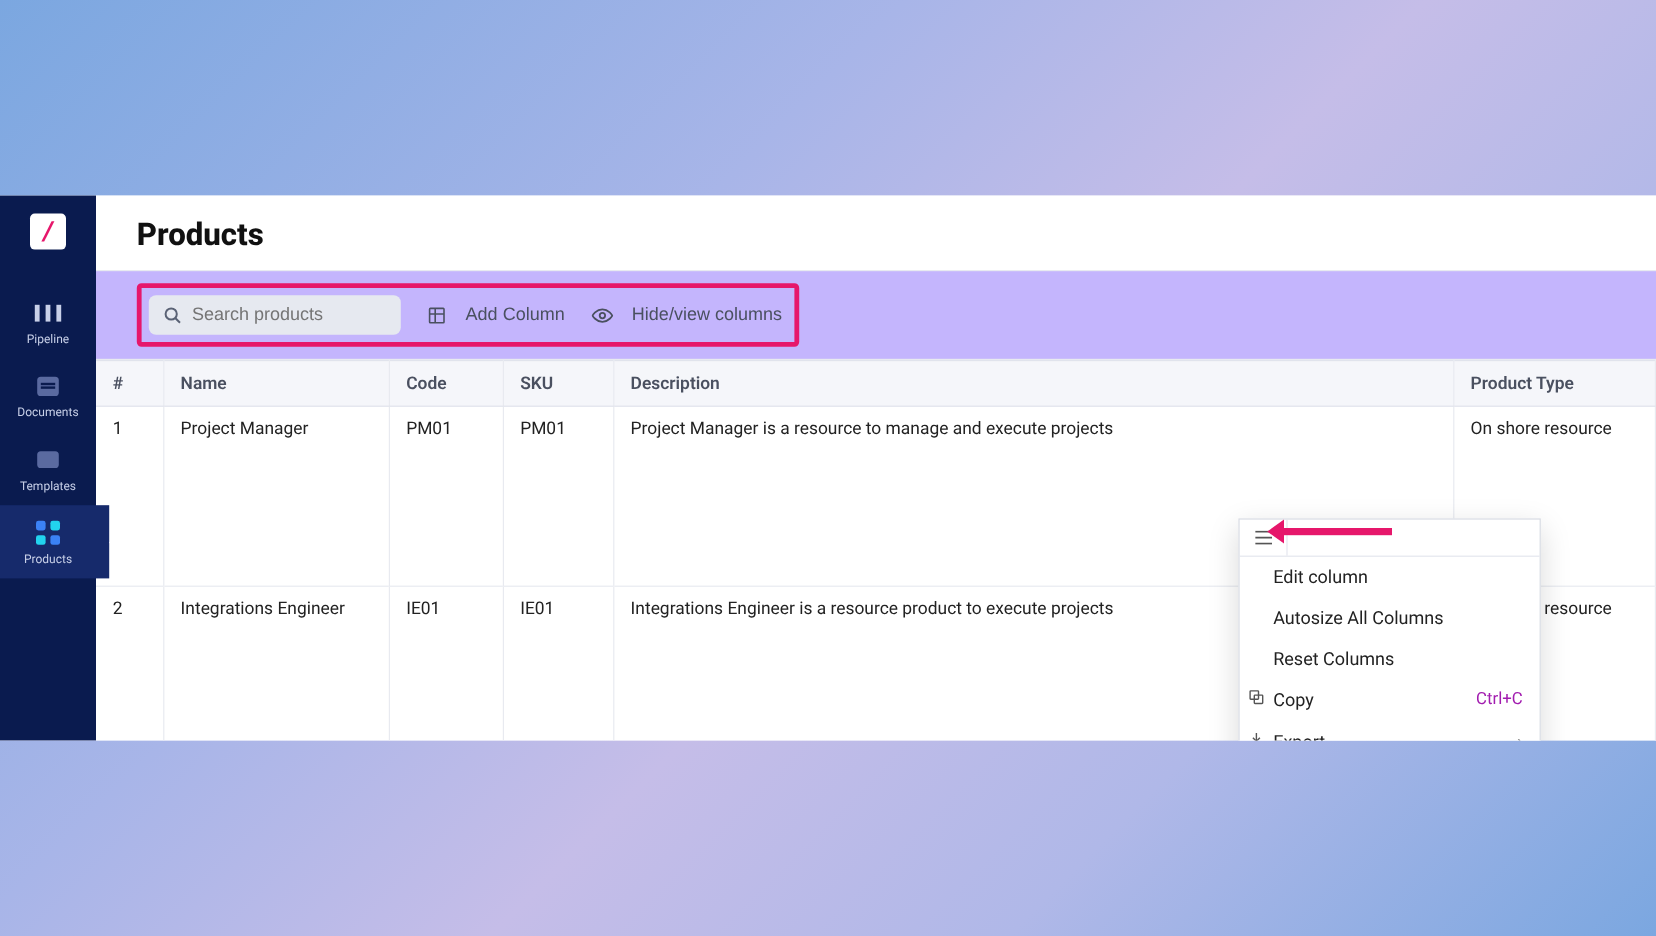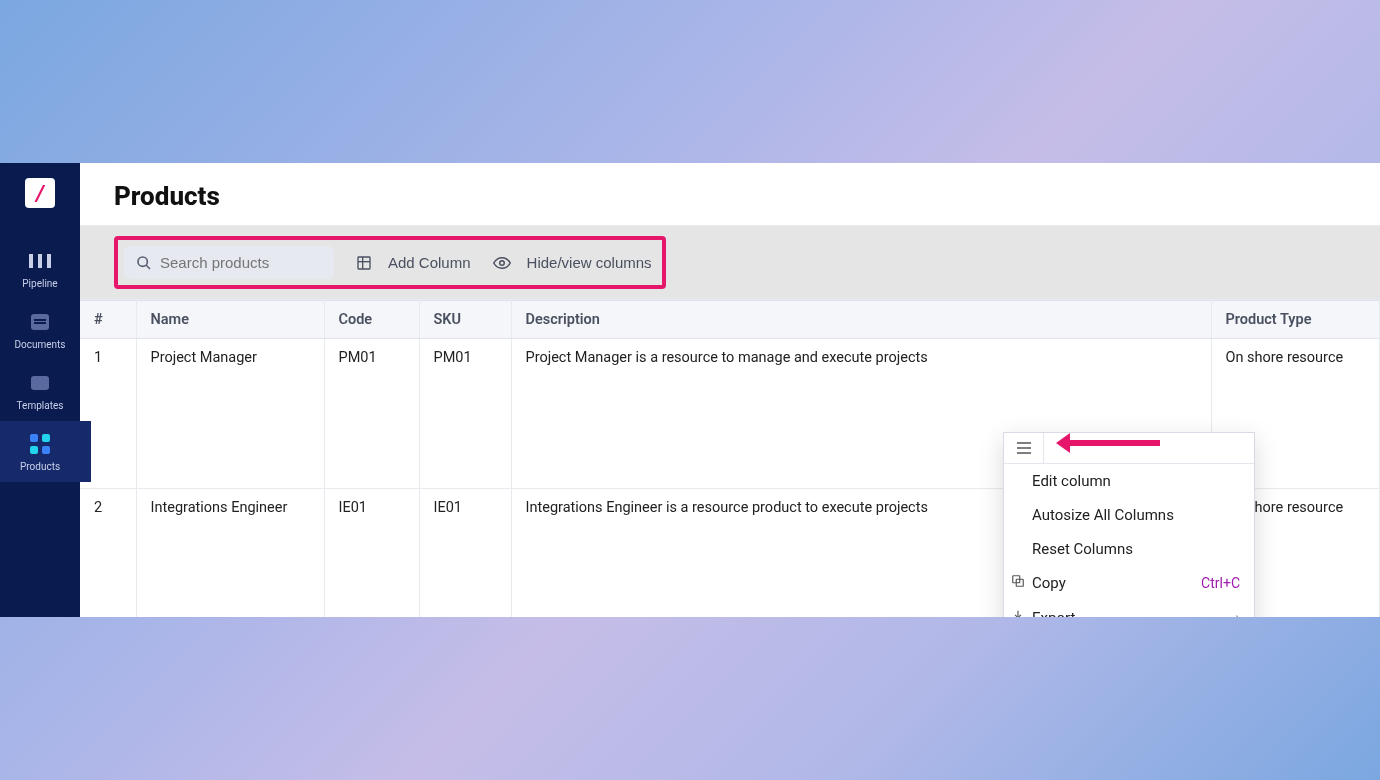--- a/index.html
+++ b/index.html
@@ -94,21 +94,21 @@
   .page-title {
     font-size: 26px;
     font-weight: 800;
     color: #111;
     padding: 18px 0 14px 34px;
   }
   .toolbar-row {
     border-top: 1px solid #e8eaf0;
     border-bottom: 1px solid #e8eaf0;
     padding: 10px 34px;
-    background:#e5e5e5;
+    background:#c4b5fd;
     position:relative;
   }
   .highlight-box {
     border: 4px solid #e6176b;
     border-radius: 4px;
     display: inline-flex;
     align-items: center;
     gap: 22px;
     padding: 6px 10px 6px 6px;
   }
@@ -143,21 +143,21 @@
   tbody tr { height: 150px; border-bottom:1px solid #e8eaf0;}
   .col-num { width:56px;}
   .col-name{ width:188px;}
   .col-code{ width:95px;}
   .col-sku { width:92px;}
   .col-desc{ width:700px;}
   .col-type{ width:auto;}
   
   .context-menu {
     position: absolute;
-    left: 923px;
+    left: 952px;
     top: 132px;
     width: 252px;
     background: #fff;
     border: 1px solid #d8dbe3;
     box-shadow: 0 8px 24px rgba(0,0,0,0.15);
     z-index: 10;
     font-size: 15px;
   }
   .ctx-hdr {
     border-bottom: 1px solid #e4e6ee;

